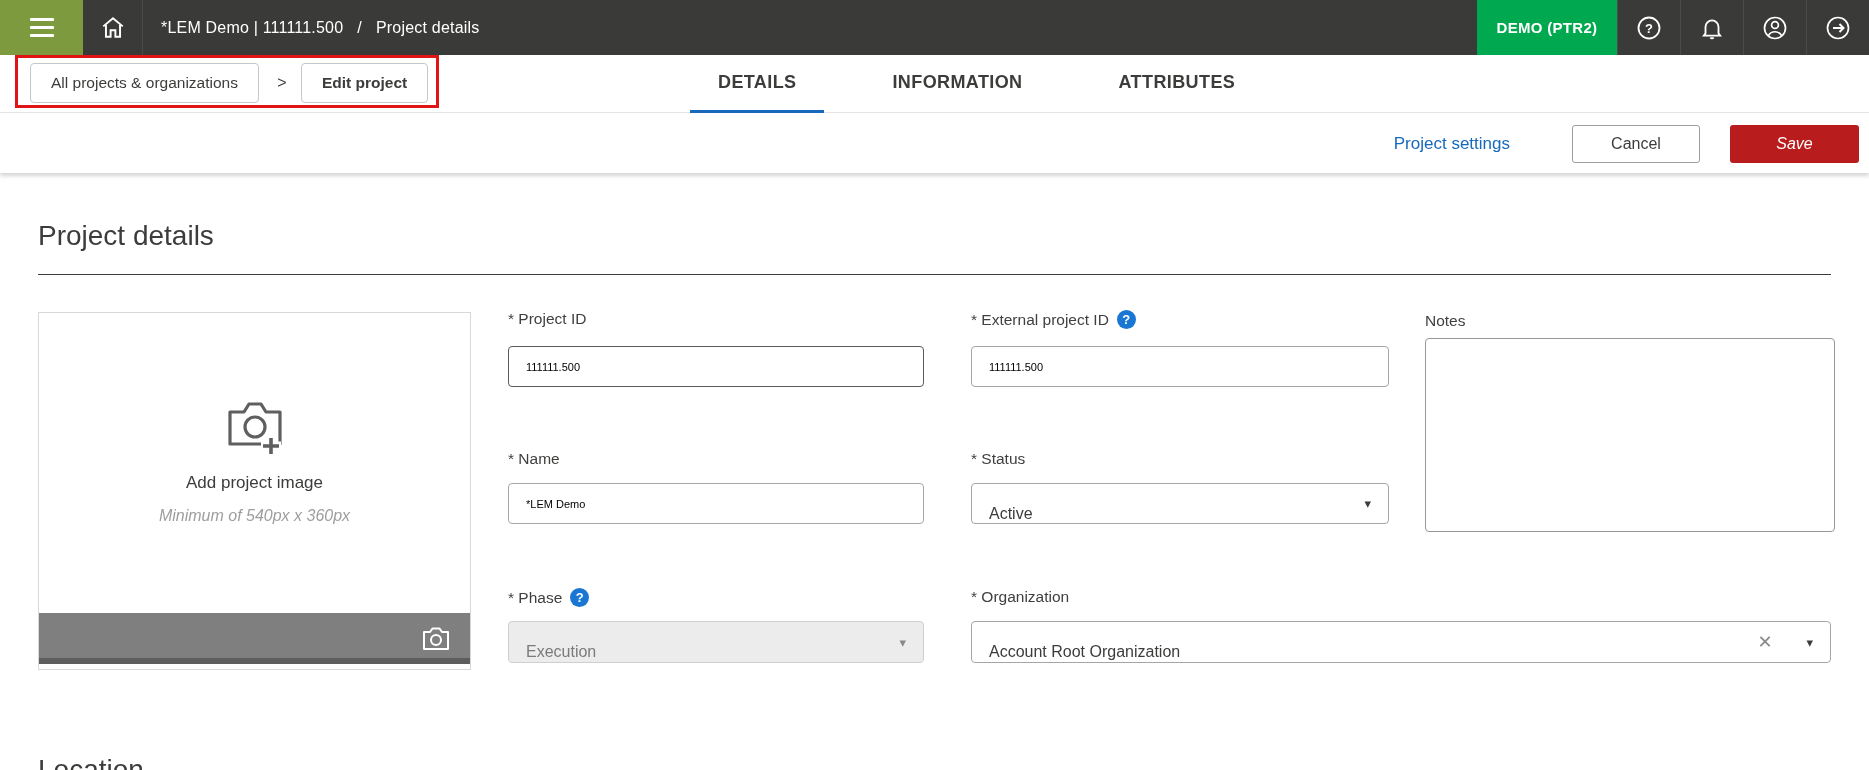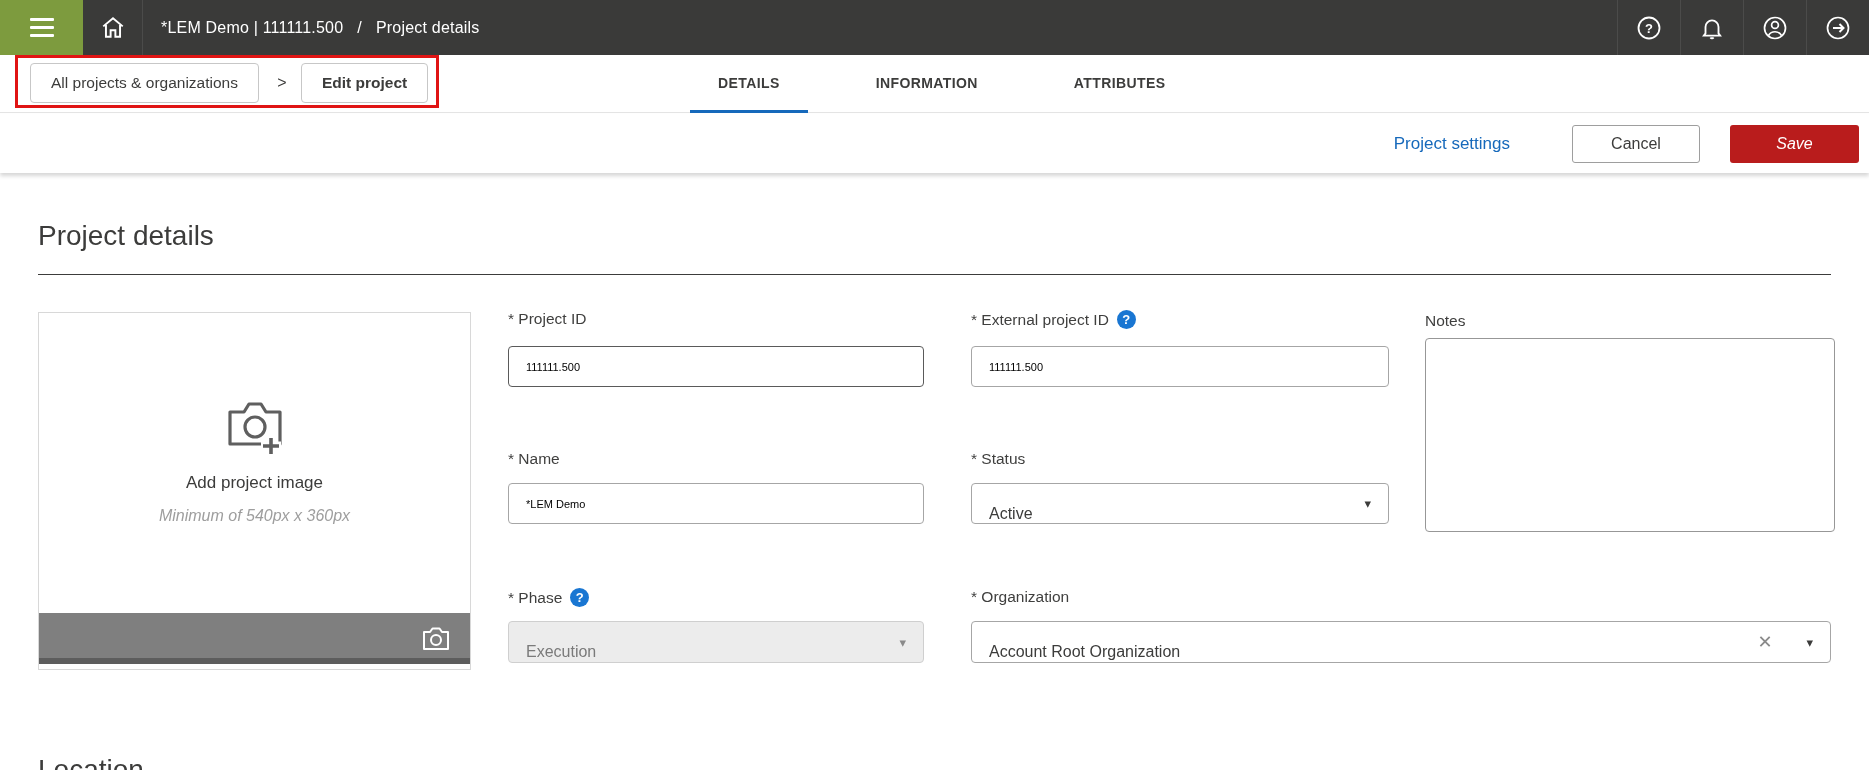--- a/index.html
+++ b/index.html
@@ -21,21 +21,21 @@
   .icon-cell svg, .home-btn svg { display:block; }
 
   
   .navbar { position:absolute; top:55px; left:0; width:1869px; height:58px; background:#fff; border-bottom:1px solid #e4e4e4; }
   .chip { position:absolute; top:8px; height:40px; background:#fff; border:1px solid #c7c7c7; border-radius:4px; display:flex; align-items:center; padding:0 20px; font-size:15.5px; color:#3c3c3b; cursor:pointer; white-space:nowrap; }
   .chip-1 { left:30px; }
   .chip-sep { position:absolute; top:8px; left:263px; width:38px; height:40px; display:flex; align-items:center; justify-content:center; color:#3c3c3b; font-size:16px; }
   .chip-2 { left:301px; font-weight:700; }
   .annotation-box { position:absolute; top:0px; left:15px; width:424px; height:53px; border:3px solid #e01414; pointer-events:none; z-index:5; }
   .tabs { position:absolute; left:690px; top:0; height:58px; display:flex; gap:40px; }
-  .tab { height:58px; display:flex; align-items:center; padding:0 28px; font-size:14px; font-weight:700; letter-spacing:.4px; color:#3c3c3b; cursor:pointer; border-bottom:3px solid transparent; }
+  .tab { height:58px; display:flex; align-items:center; padding:0 28px; font-size:18px; font-weight:700; letter-spacing:.4px; color:#3c3c3b; cursor:pointer; border-bottom:3px solid transparent; }
   .tab.active { border-bottom:3px solid #1669bb; }
 
   
   .actionbar { position:absolute; top:114px; left:0; width:1869px; height:59px; background:#fff; display:flex; align-items:center; justify-content:flex-end; padding-right:10px; box-shadow:0 3px 4px rgba(0,0,0,.16); }
   .settings-link { color:#1669bb; font-size:17px; font-weight:500; margin-right:62px; cursor:pointer; }
   .btn { height:38px; border-radius:3px; font-size:16px; display:flex; align-items:center; justify-content:center; cursor:pointer; font-family:"Liberation Sans", sans-serif; }
   .btn-cancel { width:128px; background:#fff; border:1px solid #9e9e9e; color:#3c3c3b; margin-right:30px; }
   .btn-save { width:129px; background:#b91c1c; border:none; color:#fff;font-style:italic; }
 
   
@@ -83,20 +83,21 @@
         <path d="M3 10.5 L12 3 L21 10.5"></path>
           <path d="M5.5 9.2 V20 H9.8 V14 H14.2 V20 H18.5 V9.2"></path>
       </svg>
     </div>
     <div class="crumb">
       <span>*LEM Demo | 111111.500</span>
       <span class="sep">/</span>
       <span>Project details</span>
     </div>
     <div class="tb-spacer"></div>
+    <div class="demo-btn">DEMO (PTR2)</div>
     <div class="icon-cell">
       <svg width="28" height="28" viewBox="0 0 28 28" fill="none">
         <circle cx="14" cy="14" r="10.5" stroke="#ffffff" stroke-width="1.8"></circle>
         <text x="14" y="19" text-anchor="middle" font-size="13" font-weight="bold" fill="#ffffff" font-family="Liberation Sans, sans-serif">?</text>
       </svg>
     </div>
     <div class="icon-cell">
       <svg width="26" height="26" viewBox="0 0 24 24" fill="none" stroke="#ffffff" stroke-width="1.7">
         <path d="M6 17 V11 a6 6 0 0 1 12 0 V17 l1.5 2 H4.5 Z"></path>
           <path d="M10.5 20.8 a1.8 1.8 0 0 0 3 0"></path>

